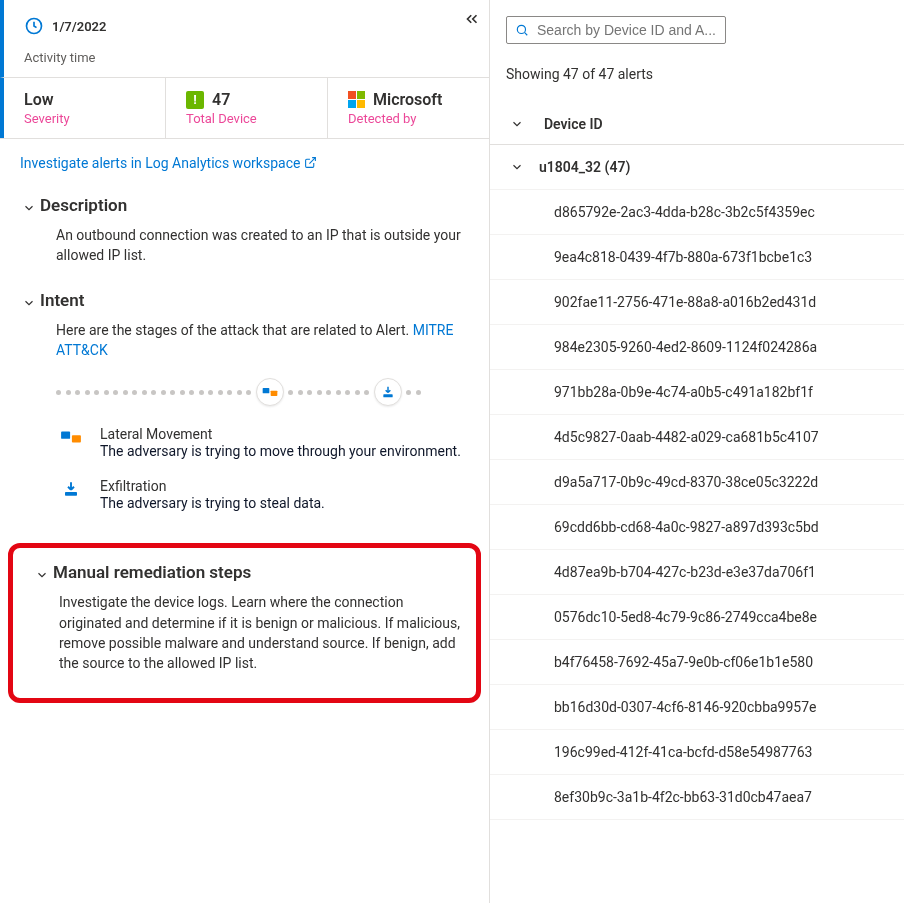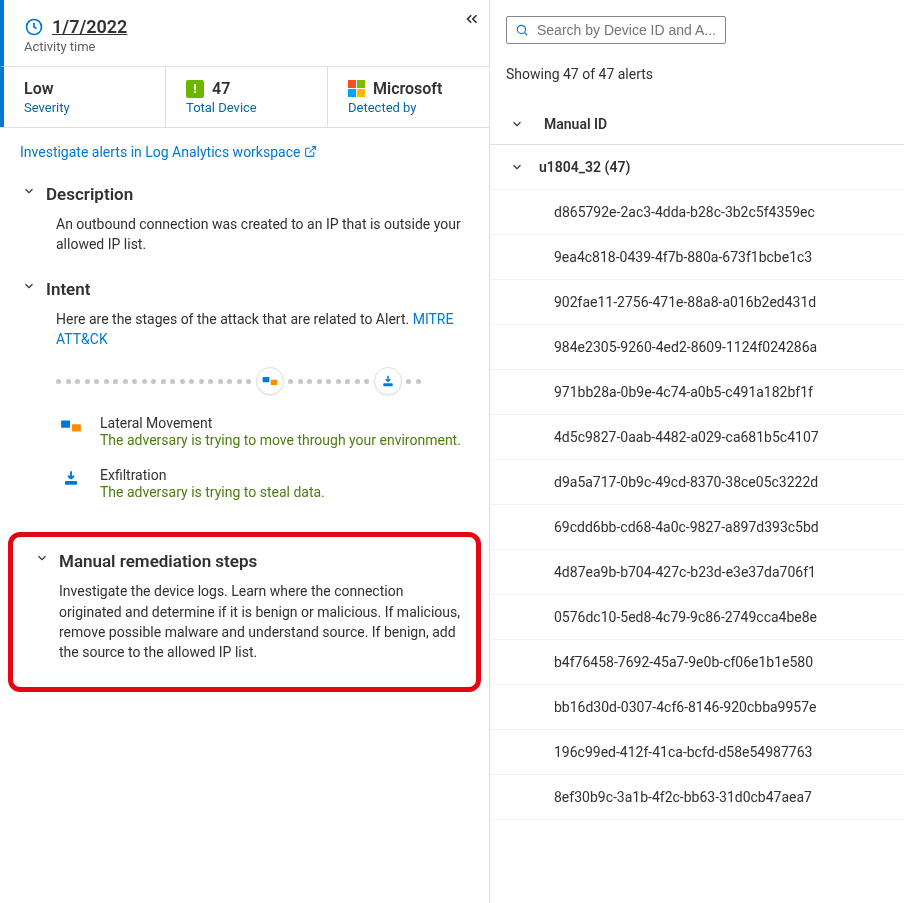--- a/index.html
+++ b/index.html
@@ -47,28 +47,27 @@
     .time-row {
       display: flex;
       align-items: center;
       gap: 8px;
     }
     .clock-icon {
       width: 20px;
       height: 20px;
     }
     .time-text {
-      font-size: 18px;
+      font-size: 13px;
       font-weight: 600;
-      text-decoration: underline;
     }
     .time-label {
       font-size: 13px;
       color: #605e5c;
-      margin-top: 2px;
+      margin-top: 14px;
     }
     .stats-row {
       display: flex;
       border-bottom: 1px solid #e1dfdd;
     }
     .stat-cell {
       flex: 1;
       padding: 12px 20px;
       border-right: 1px solid #e1dfdd;
     }
@@ -80,21 +79,21 @@
     }
     .stat-main {
       display: flex;
       align-items: center;
       gap: 8px;
       font-size: 16px;
       font-weight: 600;
     }
     .stat-sub {
       font-size: 13px;
-      color: #0369a1;
+      color: #ec4899;
       margin-top: 2px;
     }
     .alert-sq {
       display: inline-block;
       width: 18px;
       height: 18px;
       background: #6bb700;
       position: relative;
       border-radius: 2px;
     }
@@ -127,22 +126,22 @@
     }
     .ext-icon {
       display:inline-block;
       vertical-align: -1px;
     }
     .section {
       padding: 8px 20px 16px 32px;
     }
     .section-header {
       display: flex;
-      align-items: flex-start;
-      gap: 10px;
+      align-items: flex-end;
+      gap: 4px;
       font-size: 17px;
       font-weight: 600;
       margin-left: -10px;
       cursor: pointer;
     }
     .chev {
       width: 14px;
       height: 14px;
       flex-shrink: 0;
     }
@@ -187,21 +186,21 @@
       flex-shrink: 0;
       display:flex;
       justify-content:center;
       padding-top:2px;
     }
     .intent-title {
       font-weight: 400;
       font-size: 14px;
     }
     .intent-desc {
-      color: #4d7c0f;
+      color: #0f172a;
       font-size: 14px;
       line-height: 1.4;
     }
     .highlight-box {
       border: 5px solid #e30613;
       border-radius: 12px;
       margin: 10px 8px;
       padding: 14px 12px 24px 22px;
     }
     .highlight-box .section-header {
@@ -435,21 +434,21 @@
         </svg>
       <input type="text" placeholder="Search by Device ID and A..." style="">
     </div>
   </div>
   <div class="showing">Showing 47 of 47 alerts</div>
 
   <div class="col-header">
     <svg class="chev" viewBox="0 0 24 24" width="14" height="14" fill="none" stroke="#323130" stroke-width="2">
         <polyline points="6 9 12 15 18 9"></polyline>
       </svg>
-    <span>Manual ID</span>
+    <span>Device ID</span>
   </div>
 
   <div class="alerts-list">
     <div class="group-row">
       <svg class="chev" viewBox="0 0 24 24" width="14" height="14" fill="none" stroke="#323130" stroke-width="2">
           <polyline points="6 9 12 15 18 9"></polyline>
         </svg>
       <span>u1804_32 (47)</span>
     </div>
     <div id="alert-rows">

